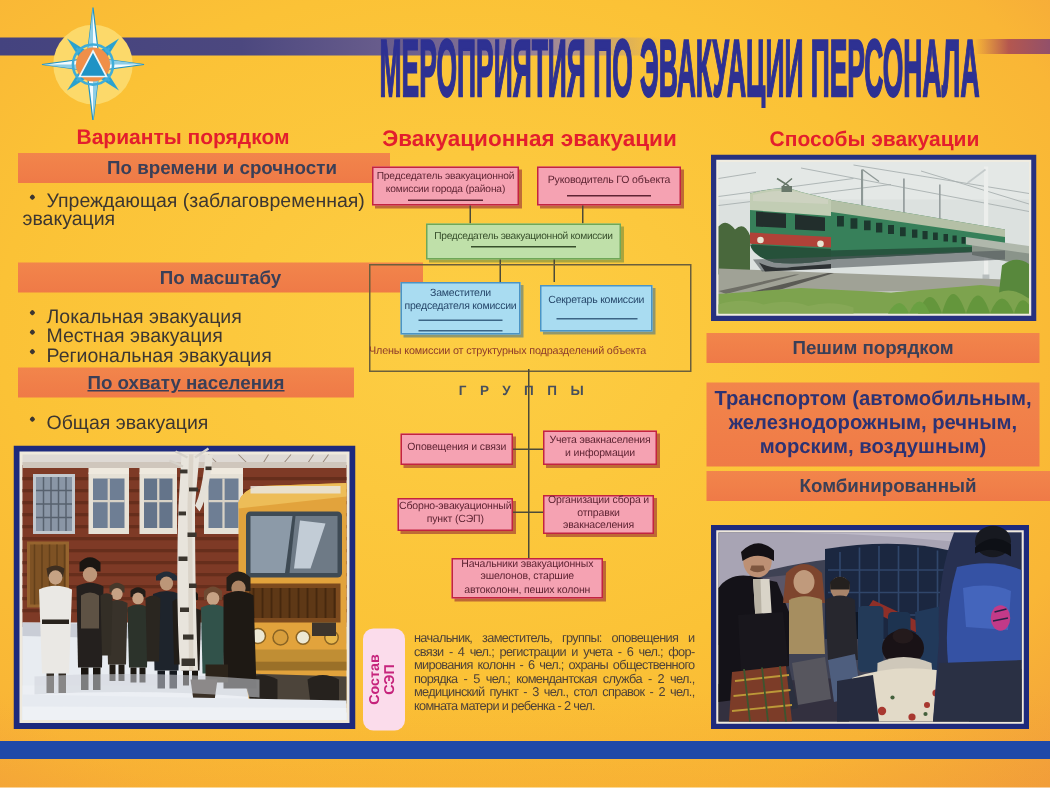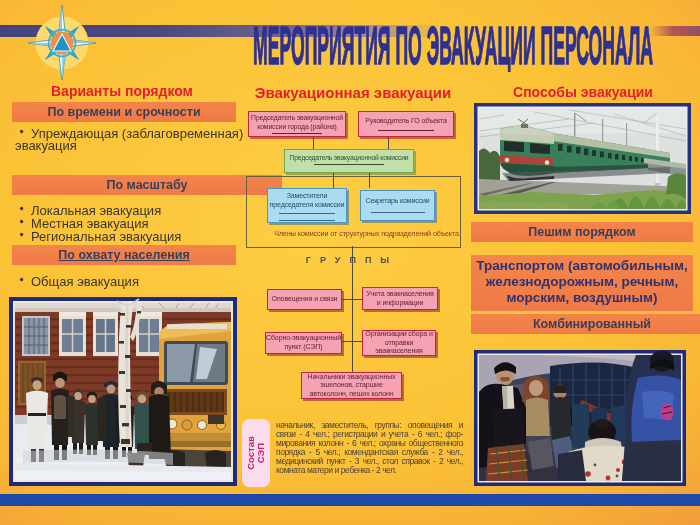--- a/index.html
+++ b/index.html
@@ -63,21 +63,21 @@
     <circle cx="38" cy="41" r="11.4" fill="#ef8f49"></circle>
     <polygon points="38,32 47,49 29,49" fill="#1f93c5" stroke="#eaf6fb" stroke-width="1.1"></polygon>
   </svg>
 
   <svg class="abs" style="left:252px;top:20px" width="410" height="52" viewBox="0 0 410 52">
     <text x="1" y="44" font-family="Liberation Sans, sans-serif" font-weight="bold" font-size="54" fill="#2e3192" stroke="#2e3192" stroke-width="1.5" textLength="400" lengthAdjust="spacingAndGlyphs">МЕРОПРИЯТИЯ ПО ЭВАКУАЦИИ ПЕРСОНАЛА</text>
   </svg>
 
   <div class="redhead" style="left:12px;top:83px;width:220px;">Варианты порядком</div>
 
-  <div class="obar" style="left:12px;top:102px;width:224px;">По времени и срочности</div>
+  <div class="obar" style="left:12px;top:102px;width:224px;padding-left:24px;">По времени и срочности</div>
 
   <div class="bullet" style="left:31px;top:126px;"><span class="d"></span>Упреждающая (заблаговременная)</div>
 
   <div class="bullet" style="left:15px;top:138px;">эвакуация</div>
 
 
   <div class="obar" style="left:12px;top:175px;width:270px;">По масштабу</div>
 
   <div class="bullet" style="left:31px;top:203px;"><span class="d"></span>Локальная эвакуация</div>
 
@@ -120,21 +120,21 @@
     <div style="margin-top:3px;">Заместители<br>председателя комиссии</div>
     <div style="border-bottom:1px solid #3c6585;width:56px;height:3.5px;margin:0 auto;"></div>
     <div style="border-bottom:1px solid #3c6585;width:56px;height:5.5px;margin:0 auto;"></div>
   </div>
 
   <div class="cbox" style="left:360px;top:190px;width:73px;height:29px;">
     <div style="margin-top:6px;">Секретарь комиссии</div>
     <div style="border-bottom:1px solid #3c6585;width:54px;height:6px;margin:0 auto;"></div>
   </div>
 
-  <div class="abs" style="left:246px;top:229px;width:213px;text-align:right;color:#8c3a2b;font-size:7.2px;letter-spacing:-0.1px;">Члены комиссии от структурных подразделений объекта</div>
+  <div class="abs" style="left:246px;top:229px;width:213px;text-align:left;color:#8c3a2b;font-size:7.2px;letter-spacing:-0.1px;">Члены комиссии от структурных подразделений объекта</div>
 
   <div class="ln" style="left:352px;top:246px;width:1px;height:126px;"></div>
 
   <div class="abs" style="left:252px;top:255px;width:200px;text-align:center;color:#474f5c;font-weight:bold;font-size:9px;letter-spacing:9px;">ГРУППЫ</div>
 
   <div class="pbox" style="left:267px;top:289px;width:73px;height:19px;">Оповещения и связи</div>
 
   <div class="ln" style="left:342px;top:299px;width:20px;height:1px;"></div>
 
   <div class="pbox" style="left:362px;top:287px;width:74px;height:21px;">Учета эвакнаселения<br>и информации</div>

